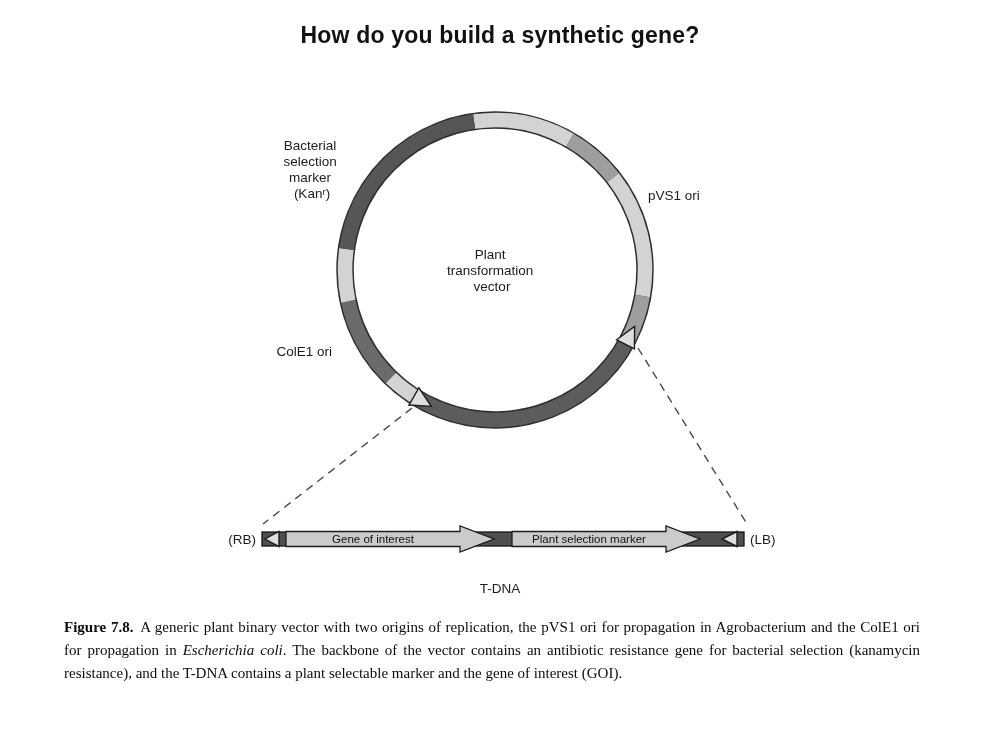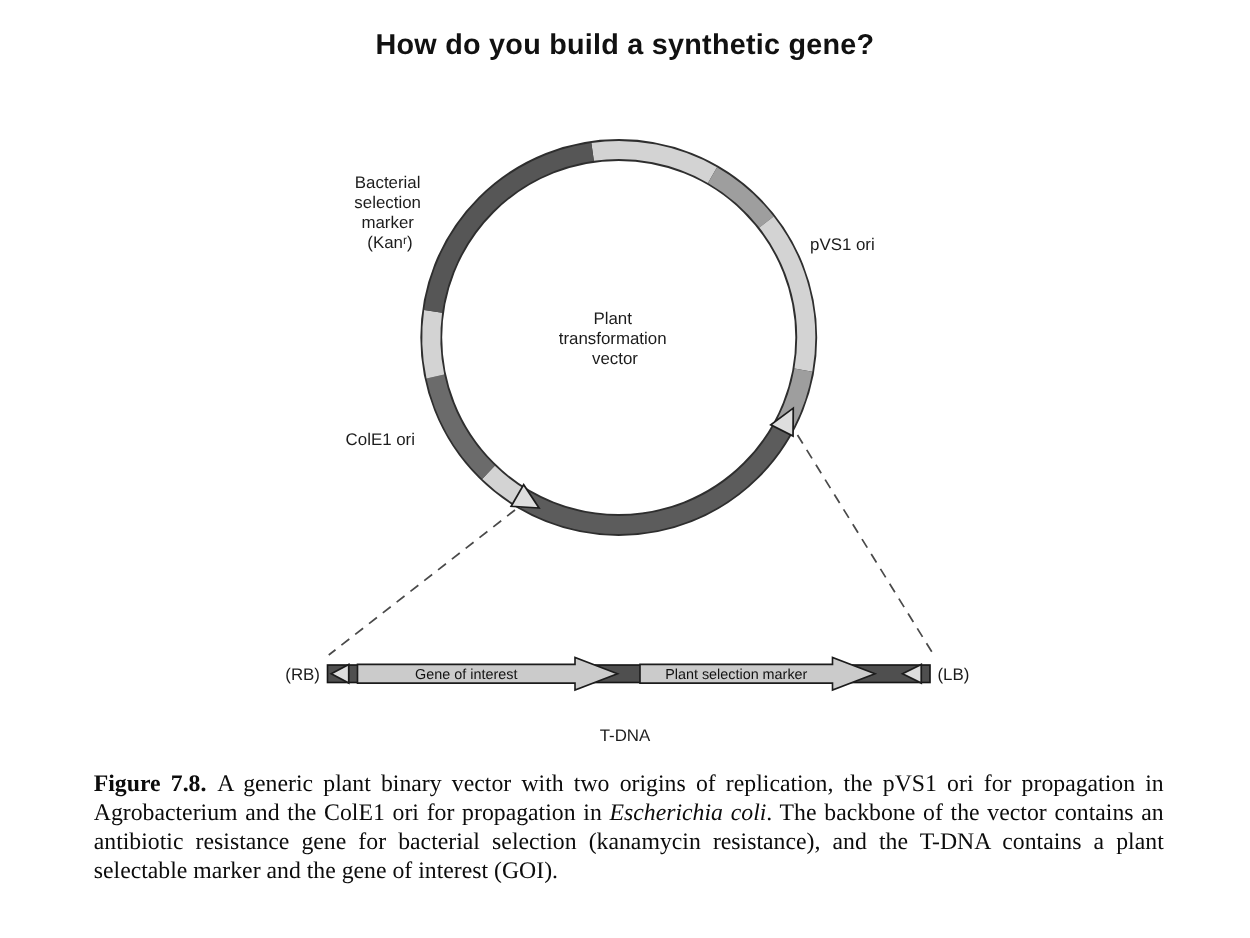--- a/index.html
+++ b/index.html
@@ -8,22 +8,22 @@
   #title{position:absolute;top:22px;left:0;width:1000px;text-align:center;
          font-size:23px;font-weight:bold;color:#111;letter-spacing:.2px;}
   #diagram{position:absolute;top:0;left:0;}
   .seg{fill:none;stroke-linecap:butt;}
   .ring-outline{fill:none;stroke:#2e2e2e;}
   .lbl{font-family:"Liberation Sans",sans-serif;font-size:13.5px;fill:#1c1c1c;}
   .lbl-small{font-family:"Liberation Sans",sans-serif;font-size:11.5px;fill:#111;}
   .dash{stroke:#4a4a4a;stroke-width:1.4;stroke-dasharray:8 6;fill:none;}
   .blockarrow{fill:#cbcbcb;stroke:#1c1c1c;stroke-width:1.3;}
   .bordertri{fill:#dedede;stroke:#1c1c1c;stroke-width:1.4;}
-  #caption{position:absolute;top:616px;left:75px;width:856px;
-           font-family:"Liberation Serif",serif;font-size:19px;line-height:23px;
+  #caption{position:absolute;top:616px;left:64px;width:856px;
+           font-family:"Liberation Serif",serif;font-size:15px;line-height:23px;
            color:#0c0c0c;text-align:justify;}
   #caption .figlabel{font-weight:bold;margin-right:.45em;}
   #caption .ital{font-style:italic;}
 </style>
 </head>
 <body>
 
 <div id="page">
 
   <div id="title">How do you build a synthetic gene?</div>

